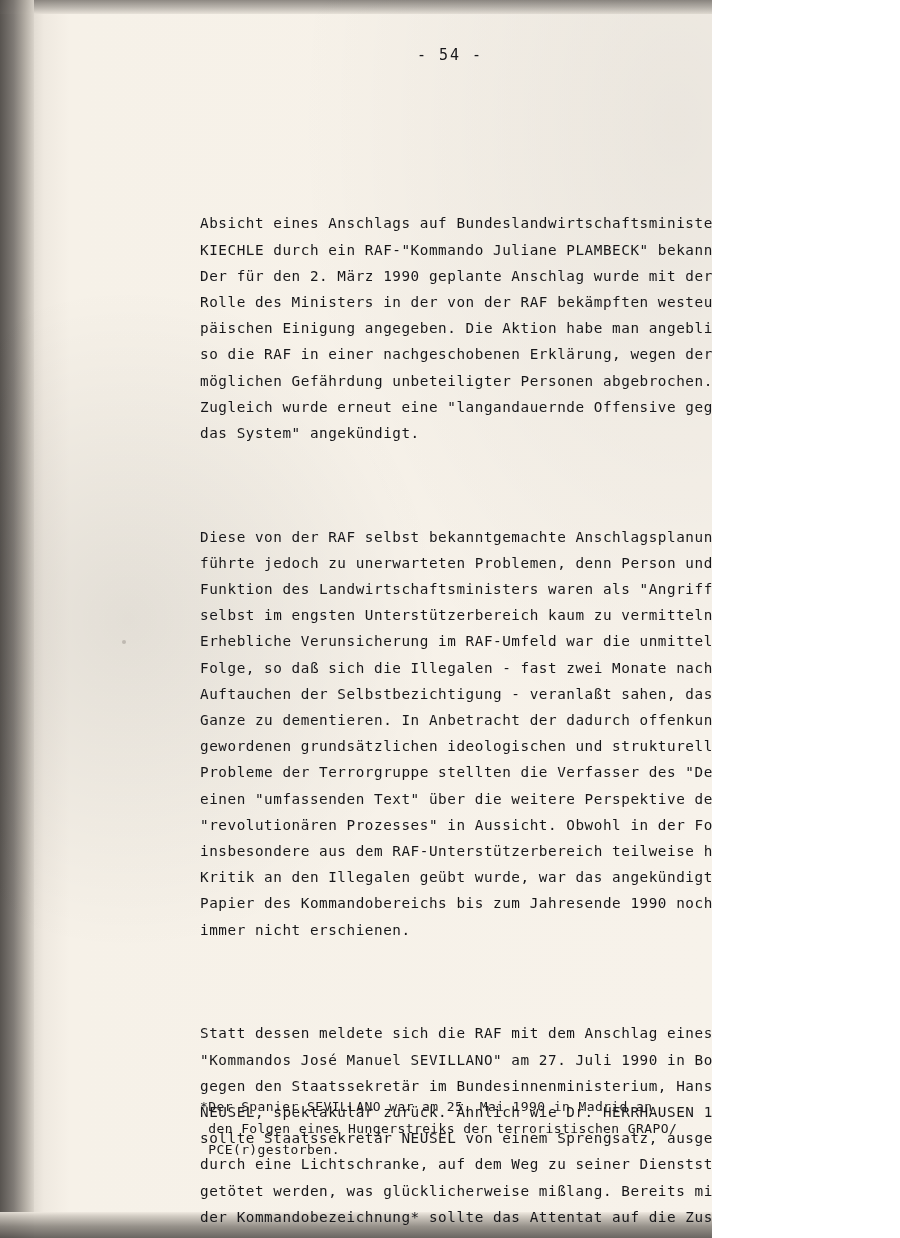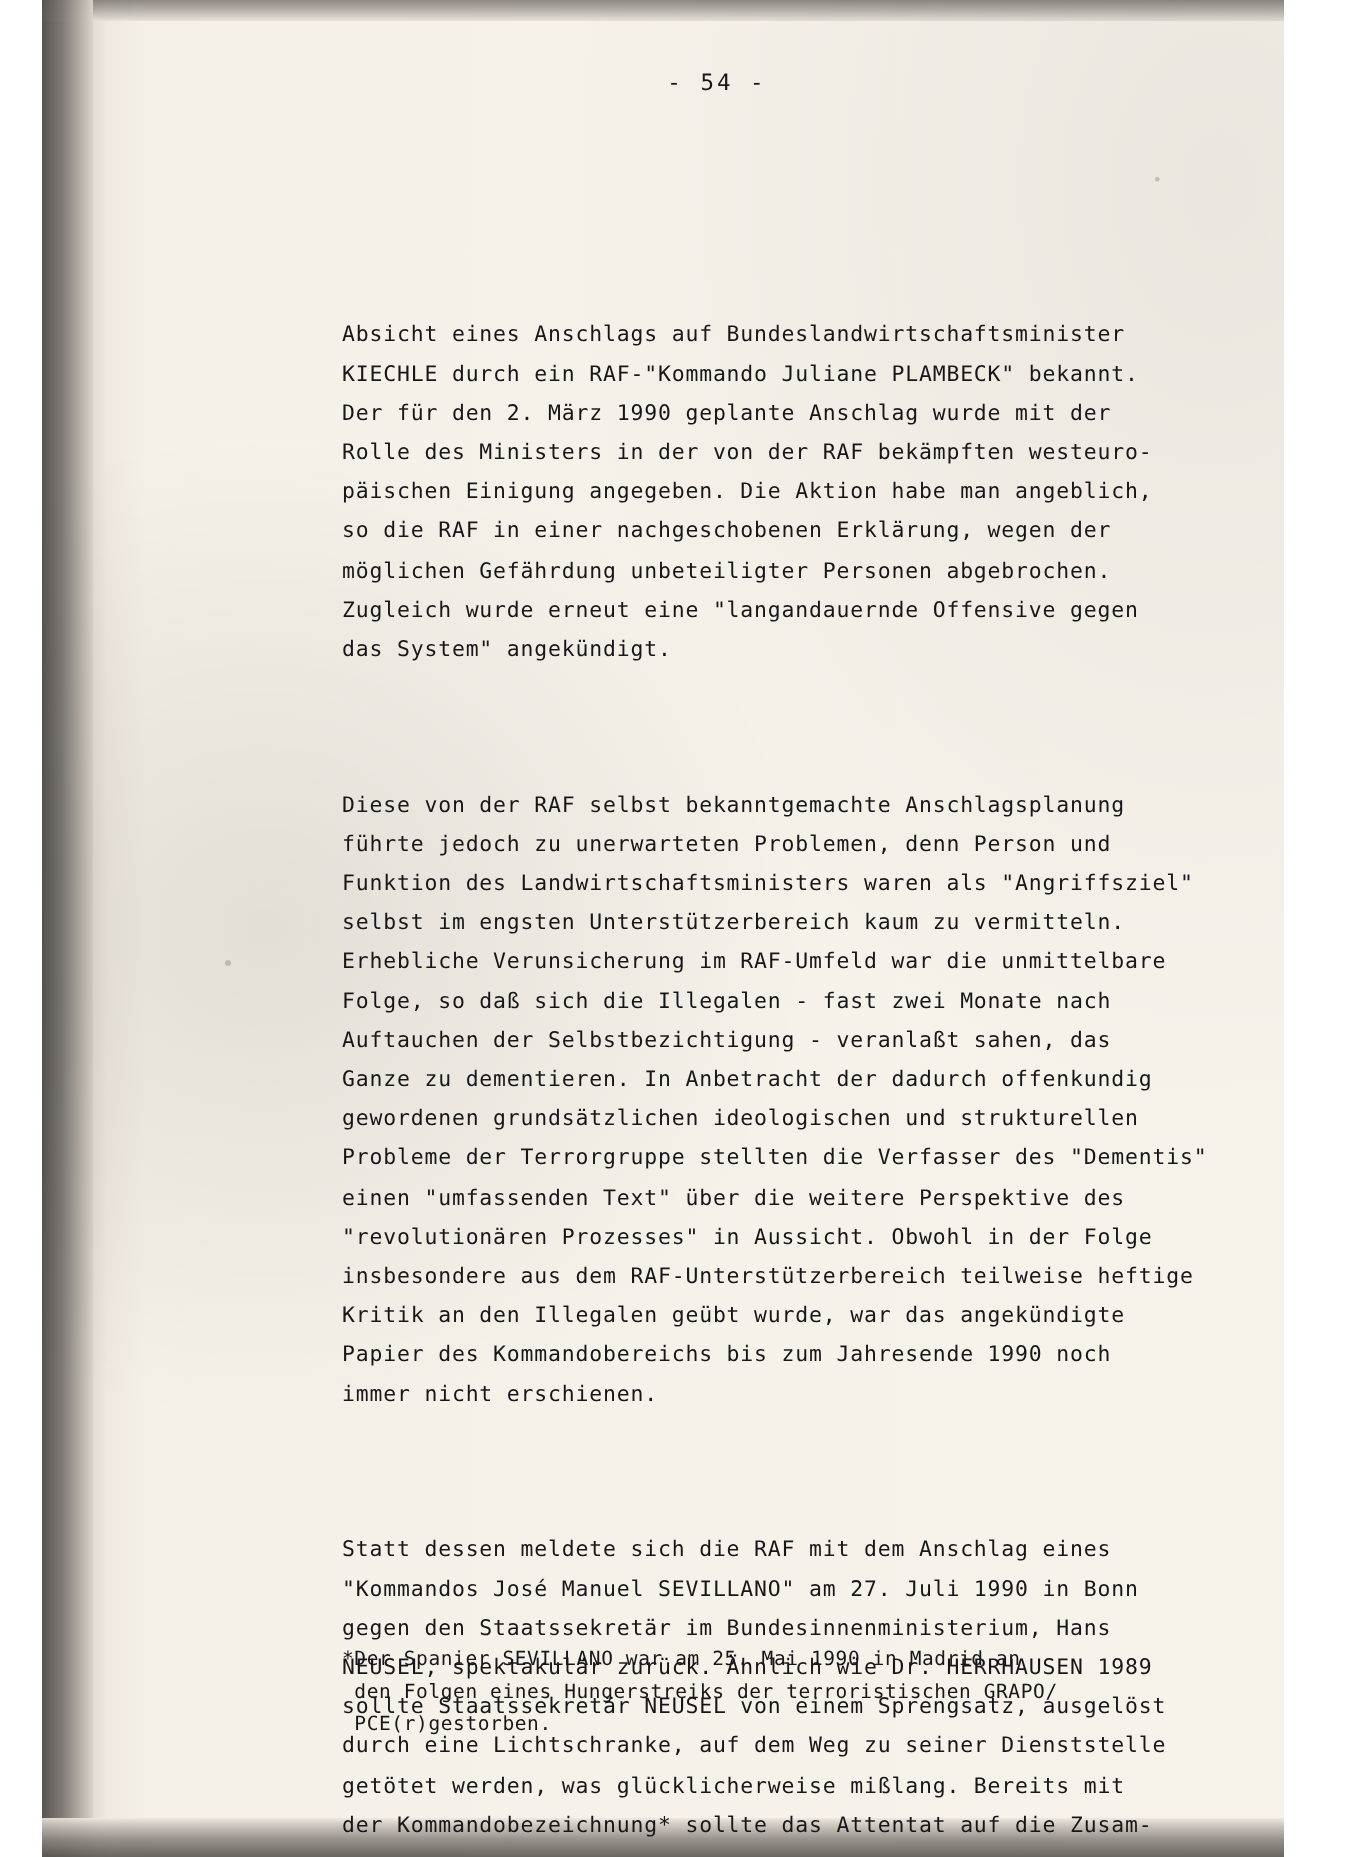--- a/index.html
+++ b/index.html
@@ -8,29 +8,28 @@
   }
   body {
     width: 900px;
     height: 1238px;
     background: #ffffff;
     font-family: "DejaVu Sans Mono", monospace;
     overflow: hidden;
   }
   .page {
     position: relative;
-    width: 828px;
+    width: 712px;
     height: 1238px;
     background:
       linear-gradient(90deg,
         #8f8b86 0px, #a9a49e 10px,
         #d8d2c9 26px, #efe9e0 44px,
         #f6f1e8 70px, #f7f2ea 100%);
     overflow: hidden;
-    margin-left: 28px;
   }
   
   .scan-edge-left {
     position: absolute;
     top: 0; left: 0;
     width: 34px; height: 1238px;
     background: linear-gradient(90deg, #55514d 0%, #7d7873 40%, #b3ada4 75%, #d9d3ca 100%);
     opacity: .95;
   }
   .scan-edge-bottom {

